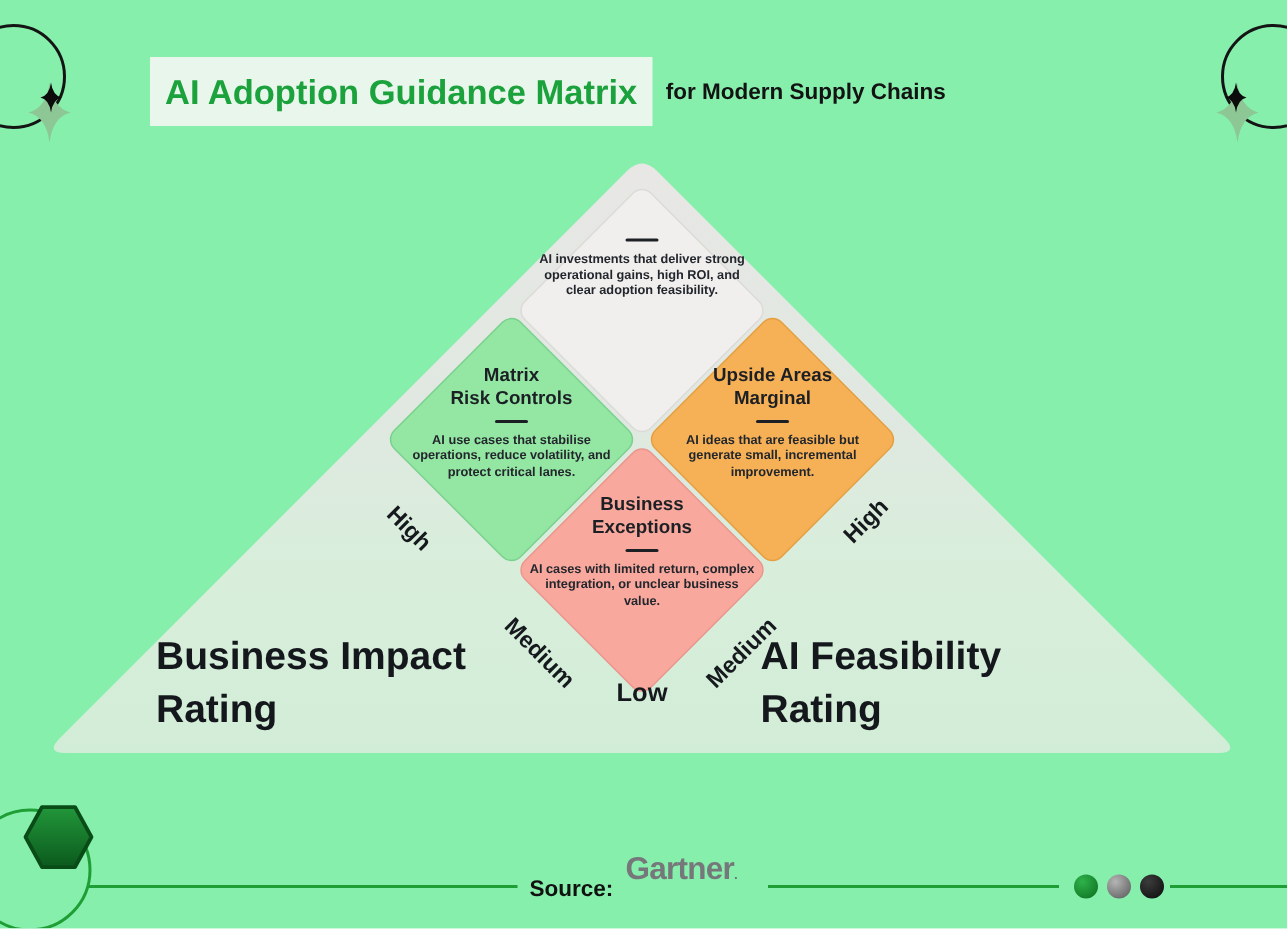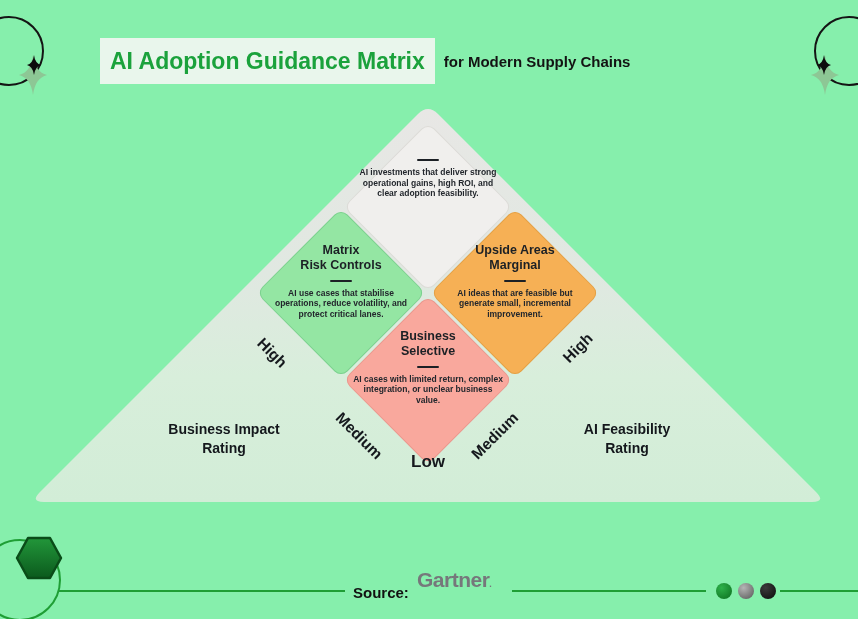--- a/index.html
+++ b/index.html
@@ -37,21 +37,21 @@
   
   .axis-label { position:absolute; font-size:15.5px; font-weight:700; color:#15181d; white-space:nowrap; }
   .rot-cw  { transform:translate(-50%,-50%) rotate(45deg); }
   .rot-ccw { transform:translate(-50%,-50%) rotate(-45deg); }
   .axis-high-left    { left:272px; top:353px; }
   .axis-medium-left  { left:359px; top:436px; }
   .axis-high-right   { left:578px; top:348px; }
   .axis-medium-right { left:495px; top:436px; }
   .axis-low { left:428px; top:462px; transform:translate(-50%,-50%); font-size:17px; }
 
-  .axis-title { position:absolute; width:240px; text-align:center; font-size:14px; font-weight:700; line-height:1.35; color:#14171c; }
+  .axis-title { position:absolute; width:240px; text-align:left; font-size:26px; font-weight:700; line-height:1.35; color:#14171c; }
   .axis-title-left  { left:104px; top:420px; }
   .axis-title-right { left:507px; top:420px; }
 
   
   .footer-deco { position:absolute; left:0; top:525px; width:130px; height:94px; }
   .hline { position:absolute; top:590px; height:2px; background:#1f9e35; }
   .hline-1 { left:58px;  width:287px; }
   .hline-2 { left:512px; width:194px; }
   .hline-3 { left:780px; width:78px; }
   .source-label { position:absolute; left:353px; top:584px; font-size:15px; font-weight:700; color:#111; }
@@ -119,21 +119,21 @@
       <div>Upside Areas</div>
       <div>Marginal</div>
     </div>
     <span class="qdash"></span>
     <div class="qdesc">AI ideas that are feasible but generate small, incremental improvement.</div>
   </div>
 
   <div class="qblock qblock-bottom">
     <div class="qtitle">
       <div>Business</div>
-      <div>Selective</div>
+      <div>Exceptions</div>
     </div>
     <span class="qdash"></span>
     <div class="qdesc">AI cases with limited return, complex integration, or unclear business value.</div>
   </div>
 
   <span class="axis-label rot-cw axis-high-left">High</span>
   <span class="axis-label rot-cw axis-medium-left">Medium</span>
   <span class="axis-label rot-ccw axis-high-right">High</span>
   <span class="axis-label rot-ccw axis-medium-right">Medium</span>
   <span class="axis-label axis-low">Low</span>

